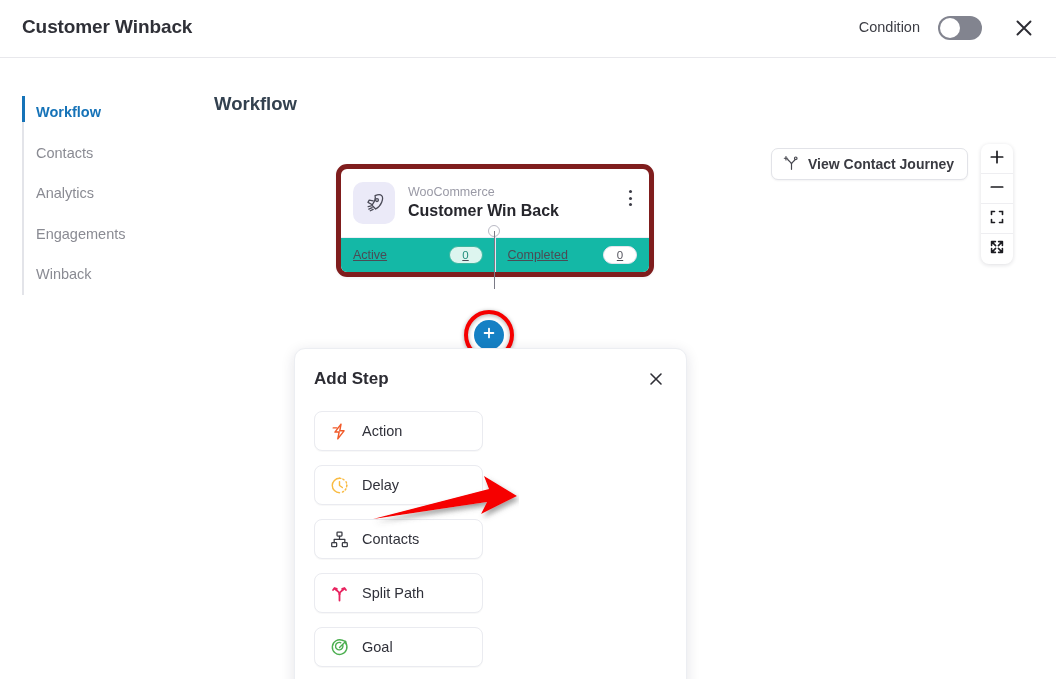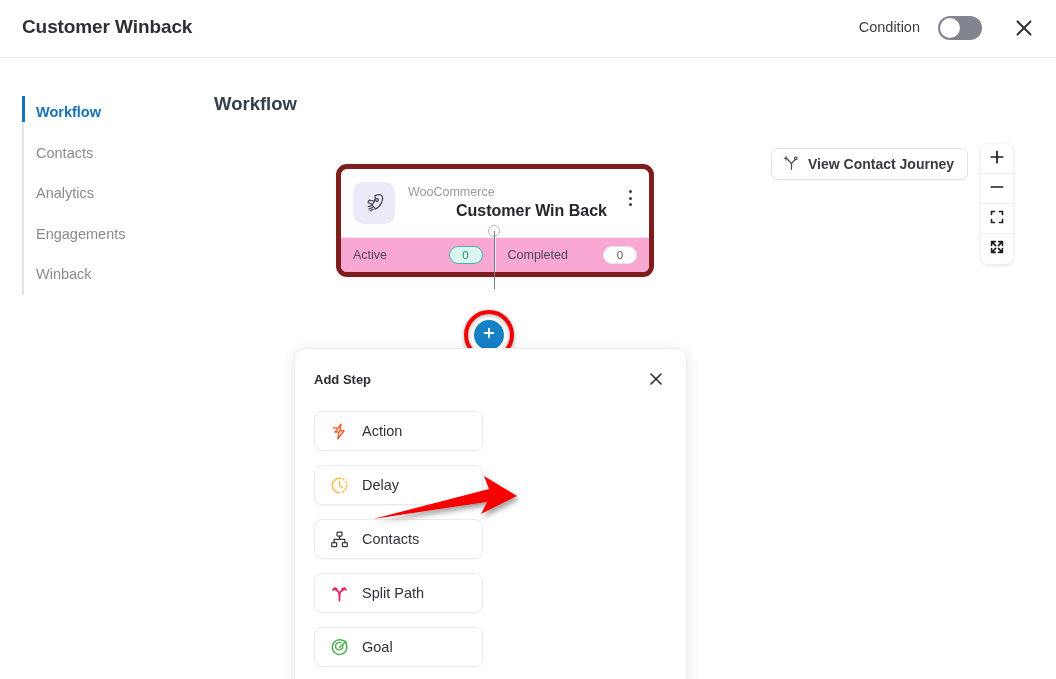--- a/index.html
+++ b/index.html
@@ -176,46 +176,46 @@
     font-size: 12.5px;
     color: #9a9aa6;
     line-height: 15px;
   }
   #node-name {
     font-size: 16px;
     font-weight: bold;
     color: #26262c;
     line-height: 20px;
     margin-top: 1px;
-    margin-left: 48px;
   }
   #node-menu {
     position: absolute;
     right: 10px; top: 18px;
     width: 18px; height: 22px;
     cursor: pointer;
     display: flex;
     flex-direction: column;
     align-items: center;
     justify-content: space-between;
     padding: 3px 0;
   }
   #node-menu i {
     display: block;
     width: 3px; height: 3px;
     border-radius: 50%;
     background: #3c3c46;
   }
   #node-footer {
     height: 35px;
-    background: #f9a8d4;
+    background: #14b8a6;
     border-top: 1px solid #eeedf6;
     display: flex;
     font-size: 12.5px;
     color: #4b4b55;
+    text-decoration: underline;
   }
   .stat {
     flex: 1;
     display: flex;
     align-items: center;
     justify-content: space-between;
     padding: 0 12px;
     height: 100%;
   }
   .stat + .stat { border-left: 1px solid #e6e5f0; }
@@ -288,21 +288,21 @@
     border-radius: 11px;
     box-shadow: 0 3px 14px rgba(26,26,55,.12);
   }
   #add-step-header {
     height: 60px;
     display: flex;
     align-items: center;
     padding: 0 18px 0 19px;
   }
   #add-step-title {
-    font-size: 13px;
+    font-size: 17px;
     font-weight: bold;
     color: #2c2c33;
     flex: 1;
   }
   #add-step-close {
     width: 24px; height: 24px;
     cursor: pointer;
     display: flex;
     align-items: center;
     justify-content: center;

